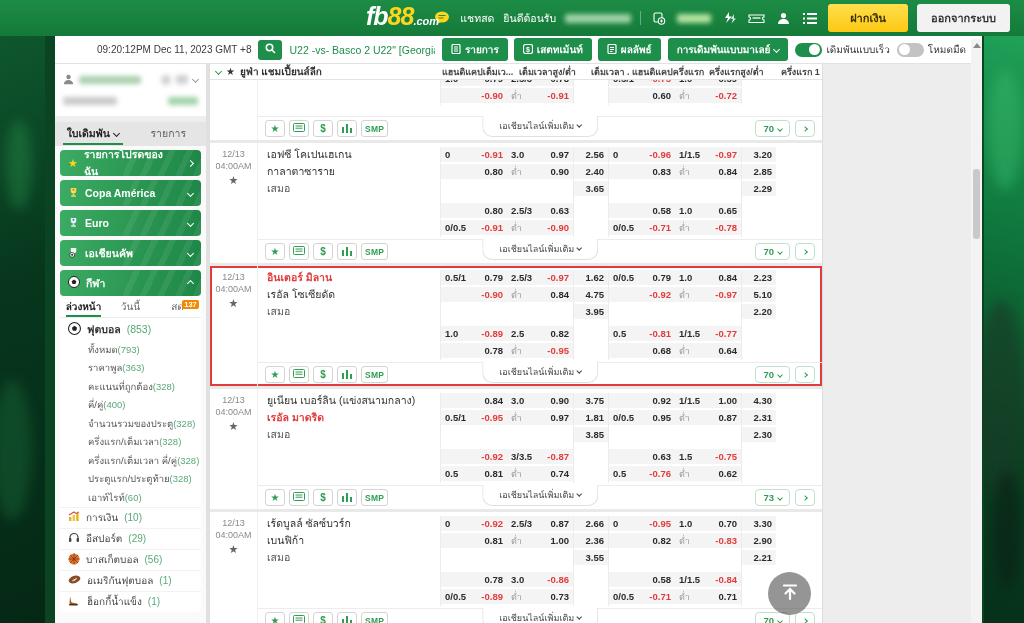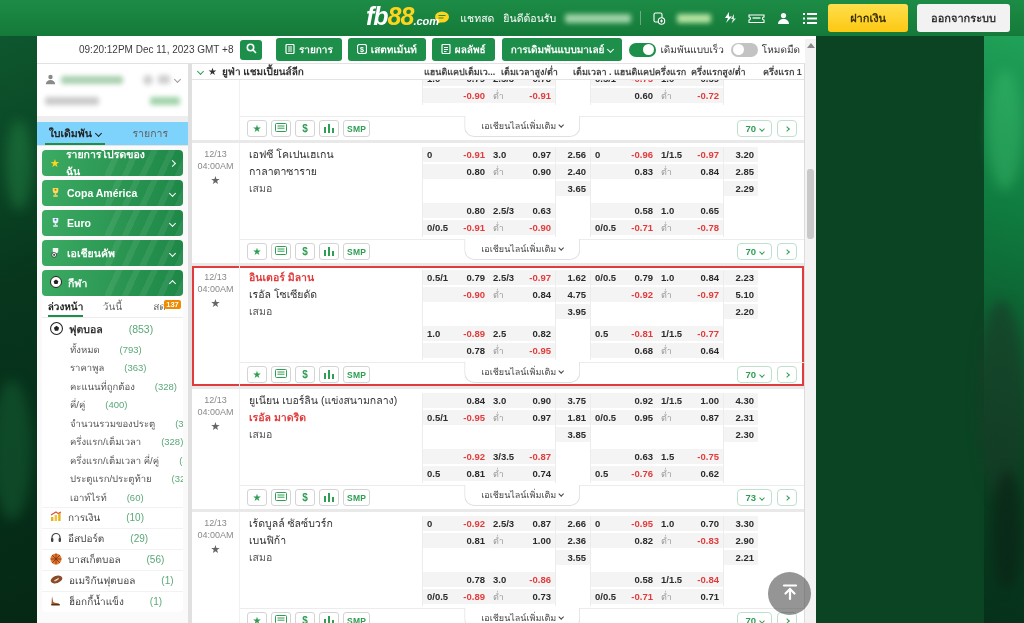--- a/index.html
+++ b/index.html
@@ -15,53 +15,53 @@
   .logo{position:absolute;left:366px;top:2px;font-style:italic;font-weight:bold;font-size:25px;color:#fff;letter-spacing:-1px}
   .logo b{color:#ffd41d}
   .logo i{font-size:11px;font-weight:bold;color:#fff;letter-spacing:0}
   .tb-right{margin-left:auto;display:flex;align-items:center;gap:9px;padding-right:14px;color:#fff;font-size:10.5px}
   .tb-ic{display:inline-flex;align-items:center;justify-content:center;width:18px;height:16px}
   .blb{display:inline-block;border-radius:2px;filter:blur(2.5px)}
   .sep{width:1px;height:14px;background:rgba(255,255,255,.35)}
   .btn-yellow{background:linear-gradient(#ffdf4d,#fcc812);color:#3a3000;font-size:11px;font-weight:bold;border:none;border-radius:3px;padding:5px 22px;cursor:pointer}
   .btn-light{background:#f2f2f2;color:#333;font-size:11px;font-weight:bold;border:none;border-radius:3px;padding:5px 14px;cursor:pointer}
   
-  .panel{position:absolute;top:36px;left:37px;width:779px;bottom:0;background:#fff;z-index:2;display:flex;flex-direction:column}
+  .panel{position:absolute;top:36px;left:55px;width:927px;bottom:0;background:#fff;z-index:2;display:flex;flex-direction:column}
   .toolbar{height:28px;flex:none;display:flex;align-items:center;gap:7px;padding:0 16px 0 42px;background:#fff;border-bottom:1px solid #e2e2e2;position:relative;z-index:3}
   .ts{font-size:10px;color:#3c3c3c;white-space:nowrap}
   .sbtn{width:24px;height:20px;background:#1e8e4b;border:none;border-radius:3px;display:flex;align-items:center;justify-content:center;cursor:pointer}
   .ticker{flex:1;font-size:10.5px;color:#1e8e4b;white-space:nowrap;overflow:hidden}
   .gbtn{display:inline-flex;align-items:center;gap:4px;background:#1e8e4b;color:#fff;font-size:10px;font-weight:bold;border:none;border-radius:3px;padding:4px 9px;cursor:pointer;white-space:nowrap}
   .tglwrap{display:flex;align-items:center;gap:4px;font-size:10px;color:#333;white-space:nowrap}
   .tgl{width:27px;height:14px;border-radius:7px;position:relative;cursor:pointer}
   .tgl.on{background:#1e8e4b}.tgl.off{background:#c3c3c3}
   .tgl .knob{position:absolute;top:1.5px;width:11px;height:11px;border-radius:50%;background:#fff}
   .tgl.on .knob{right:2px}.tgl.off .knob{left:2px}
   .body{flex:1;display:flex;overflow:hidden;background:#ececec}
   
   .sidebar{width:155px;flex:none;background:#fafafa;border-right:4px solid #e0e0e0;overflow:hidden;display:flex;flex-direction:column}
   .ucard{background:#fff;padding:5px 8px;border-bottom:6px solid #eee}
   .urow{display:flex;align-items:center;gap:5px;height:21px;color:#666}
-  .tabs2{display:flex;background:#7dd3fc;height:24px;border-bottom:1px solid #e4e4e4}
+  .tabs2{display:flex;background:#e5e5e5;height:24px;border-bottom:1px solid #e4e4e4}
   .tabs2 .t{flex:1;display:flex;align-items:center;justify-content:center;font-size:10.5px;color:#666;cursor:pointer;position:relative}
   .tabs2 .t.act{color:#222;font-weight:bold}
   .tabs2 .t.act:after{content:"";position:absolute;left:8px;right:8px;bottom:0;height:2px;background:#1e8e4b}
   .acc{height:26px;margin:4px 5px 0 5px;border-radius:4px;color:#fff;font-size:10.5px;font-weight:bold;display:flex;align-items:center;gap:6px;padding:0 8px;cursor:pointer;
        background:linear-gradient(100deg,#3cab63 0%,#2a9652 55%,#1e8747 100%);position:relative;overflow:hidden}
   .acc:before{content:"";position:absolute;right:0;top:0;bottom:0;width:55%;background:repeating-linear-gradient(115deg,transparent 0 10px,rgba(255,255,255,.07) 10px 16px)}
   .acc .grow{flex:1}
   .sports-body{background:#fff;margin:0 5px;border-radius:0 0 4px 4px;overflow:hidden}
   .stabs{display:flex;height:22px;border-bottom:1px solid #ececec;font-size:10px;color:#666}
   .stabs .t{flex:1;display:flex;align-items:center;justify-content:center;cursor:pointer;position:relative}
   .stabs .t.act{color:#222;font-weight:bold}
   .stabs .t.act:after{content:"";position:absolute;left:6px;right:6px;bottom:0;height:2px;background:#1e8e4b}
   .badge{position:absolute;top:1px;right:0;background:#f08a00;color:#fff;font-size:7.5px;font-weight:bold;border-radius:2px;padding:0 2px;line-height:9px}
   .srow{display:flex;align-items:center;gap:6px;height:22px;padding:0 8px;font-size:10.5px;color:#333;font-weight:bold;cursor:pointer}
   .sub{display:flex;align-items:center;height:18.5px;padding-left:28px;padding-right:6px;font-size:9.5px;color:#555;cursor:pointer;white-space:nowrap;overflow:hidden}
-  .cnt{color:#5aa878;margin-left:20px}
+  .cnt{color:#5aa878;margin-left:0}
   .osport{display:flex;align-items:center;gap:6px;height:21px;padding:0 8px;font-size:10px;color:#444;cursor:pointer;border-top:1px solid #f2f2f2;white-space:nowrap;overflow:hidden}
   
   .main{flex:1;position:relative;background:#ededed;overflow:hidden}
   .tbl{position:absolute;left:0;top:0;width:613px;background:#fff;border-right:1px solid #dcdcdc}
   .lhead{height:16px;display:flex;align-items:center;border-bottom:1px solid #e3e3e3;background:#fff;font-size:9px;font-weight:bold;color:#333}
   .lh-name{width:230px;display:flex;align-items:center;gap:5px;padding-left:6px;font-size:10px;white-space:nowrap;overflow:hidden}
   .lh-col{flex:none;white-space:nowrap;overflow:hidden;padding-left:2px;color:#444}
   .w77{width:77px}.w72{width:72px}.w41{width:41px}
   .cv{display:inline-block;width:5px;height:5px;border-right:1.5px solid currentColor;border-bottom:1.5px solid currentColor;transform:rotate(45deg);vertical-align:2px}
   .cv.r{transform:rotate(-45deg)}.cv.u{transform:rotate(-135deg);vertical-align:-1px}

